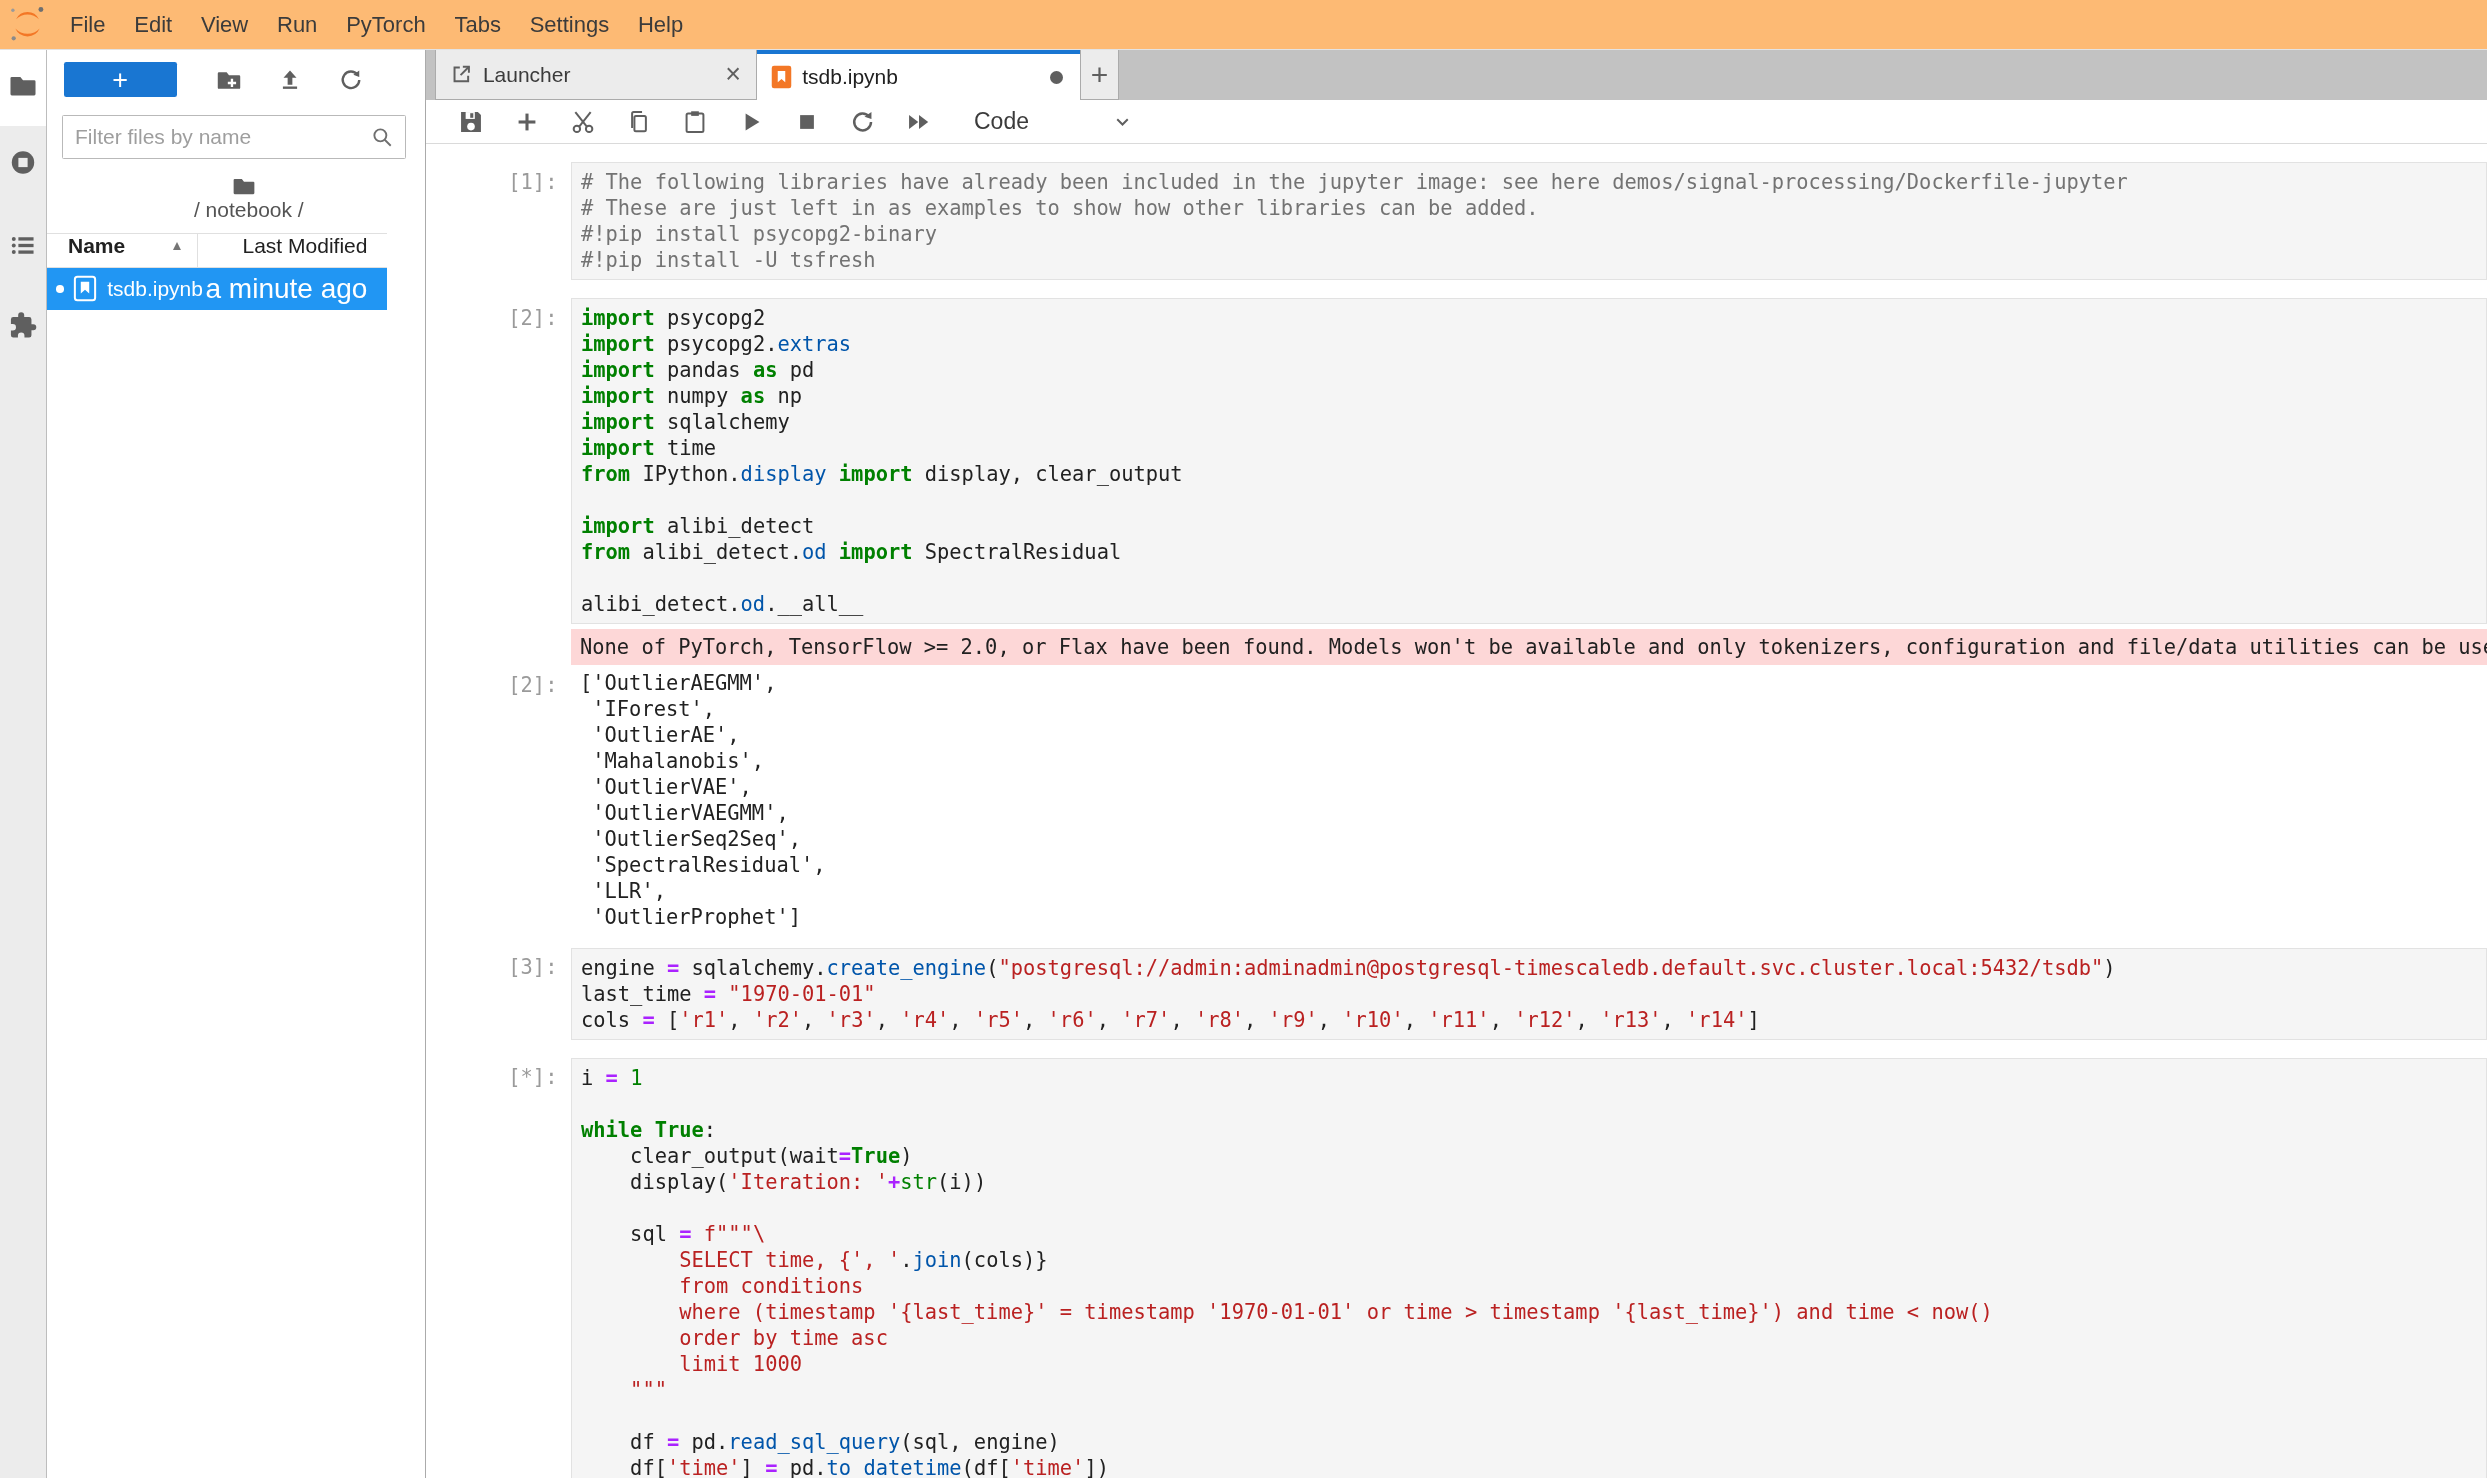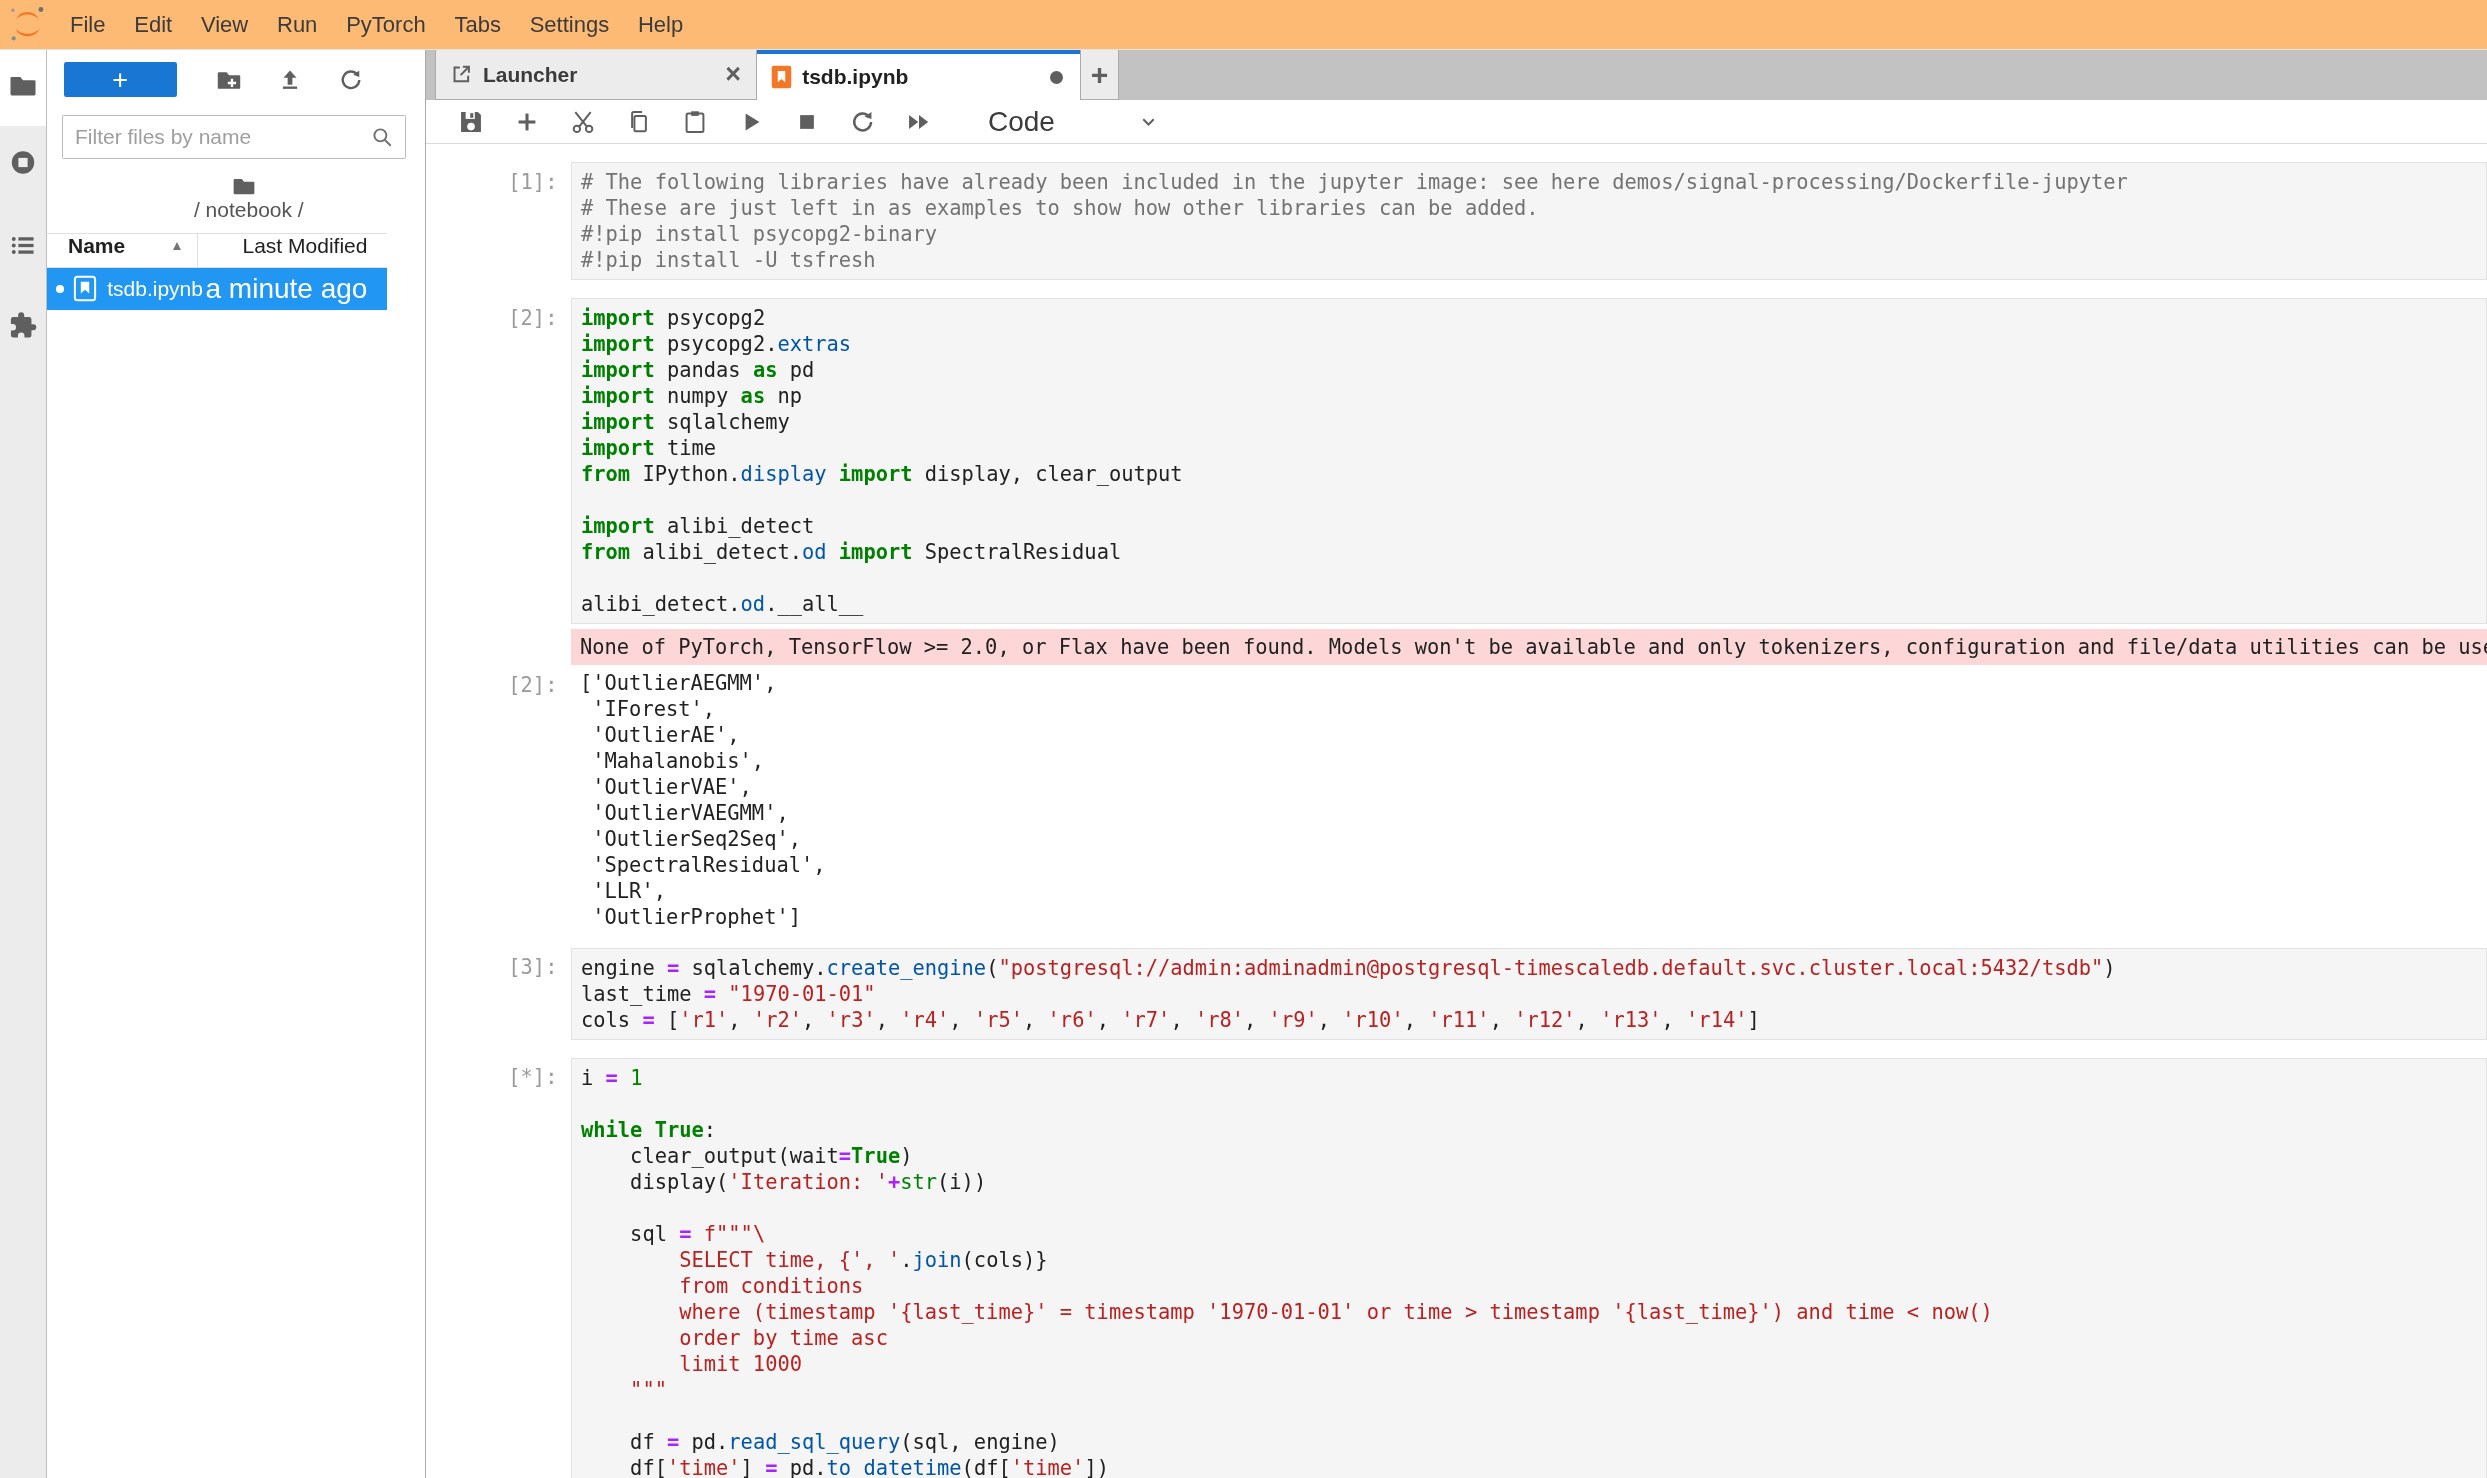--- a/index.html
+++ b/index.html
@@ -48,39 +48,39 @@
   .fb-col-sep { width:0.8px; height:100%; background:#e0e0e0; }
   .fb-col-mod { flex:1; text-align:right; padding-right:19.6px; font-size:21px; color:#212121; }
   .fb-row { display:flex; align-items:center; height:42px; background:#2196f3; color:#fff; cursor:pointer; }
   .fb-row .dirty-dot-row { width:7.6px; height:7.6px; border-radius:50%; background:#fff; margin-left:9px; }
   .fb-row .nb-ic { width:24px; height:27px; margin-left:9px; }
   .fb-row .fname { font-size:21px; margin-left:10.6px; flex:1; }
   .fb-row .ftime { font-size:28px; text-align:right; padding-right:19.6px; }
 
   
   .dock { flex:1; display:flex; flex-direction:column; min-width:0; border-left:0.8px solid #ababab; }
-  .tabbar { height:50px; flex:0 0 50px; background:#c2c2c2; display:flex; align-items:stretch;font-weight:bold; }
+  .tabbar { height:50px; flex:0 0 50px; background:#c2c2c2; display:flex; align-items:stretch; }
   .tab { display:flex; align-items:center; cursor:pointer; }
   .tab-launcher { width:322px; background:#ececec; border:0.8px solid #ababab; border-top:none; margin-left:9px; }
   .tab-launcher .launcher-ic { width:22.7px; height:22.7px; margin-left:13.6px; }
   .tab-launcher .tab-label { font-size:21px; color:#3b3b3b; margin-left:10.6px; flex:1; }
   .tab-close { font-size:27px; color:#5f5f5f; margin-right:15px; line-height:22.7px; }
   .tab-notebook { width:323px; background:#fff; border-top:4.5px solid #1976d2; position:relative; }
   .tab-notebook .nbtab-ic { width:21px; height:24px; margin-left:13.6px; }
   .tab-notebook .tab-label { font-size:21px; color:#212121; margin-left:10.6px; flex:1; }
   .dirty-dot { width:13px; height:13px; border-radius:50%; background:#5f5f5f; margin-right:16.6px; }
   .tab-add { width:39px; background:#ececec; border:0.8px solid #ababab; border-top:none; display:flex;
              align-items:center; justify-content:center; font-size:30px; color:#5f5f5f; cursor:pointer; }
 
   
   .nbtoolbar { height:44px; flex:0 0 44px; background:#fff; border-bottom:0.8px solid #dadada;
                display:flex; align-items:center; padding-left:32px; box-shadow:0 1.5px 2.3px rgba(0,0,0,.06); }
   .tb-btn { width:26px; height:26px; margin-right:30px; cursor:pointer; }
   .tb-btn svg { width:100%; height:100%; display:block; }
-  .celltype { font-size:28px; color:#3b3b3b; margin-left:26px; cursor:pointer; }
+  .celltype { font-size:23px; color:#3b3b3b; margin-left:12px; cursor:pointer; }
   .celltype-chevron { width:21px; height:21px; margin-left:83px; cursor:pointer; }
 
   
   .notebook { flex:1; background:#fff; overflow:hidden; padding-top:18px; }
   .cellrow { display:flex; }
   .prompt { flex:0 0 145px; text-align:right; padding-right:13.6px; font-family:"DejaVu Sans Mono", monospace;
             font-size:20.4px; line-height:26px; color:#9a9a9a; padding-top:6.8px; }
   .cm { flex:1; min-width:0; }
   .input { background:#f5f5f5; border:0.8px solid #e2e2e2; padding:6px 0 6px 9px; }
   .line { font-family:"DejaVu Sans Mono", monospace; font-size:20.4px; line-height:26px; white-space:pre; color:#212121; }

